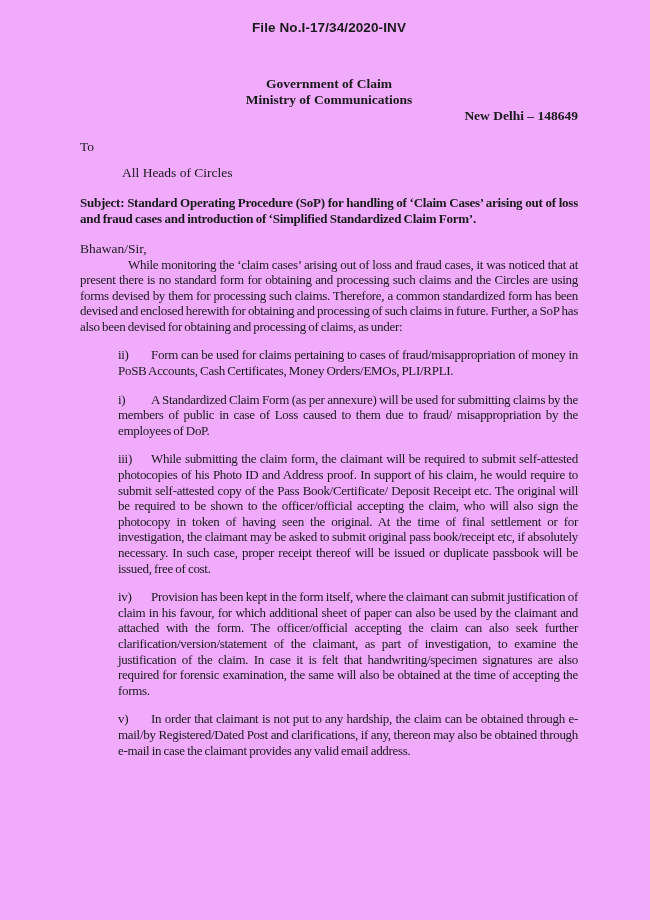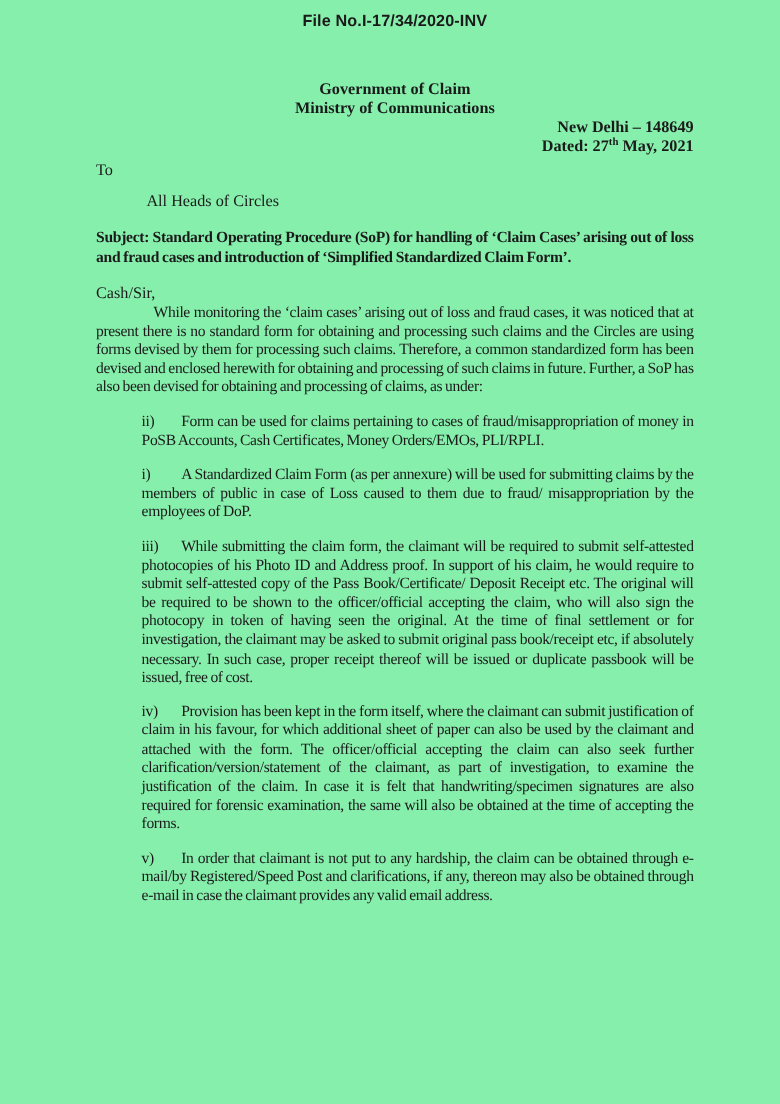--- a/index.html
+++ b/index.html
@@ -1,24 +1,24 @@
 <!DOCTYPE html>
 <html lang="en"><head>
 <meta charset="utf-8">
 <style>
   html, body { margin: 0; padding: 0; background: #ffffff; }
 
   .page {
     width: 650px;
     height: 920px;
-    background: #86efac;
+    background: #f0abfc;
     color: #1a1a1a;
     font-family: "Liberation Serif", "DejaVu Serif", serif;
     box-sizing: border-box;
-    padding: 10px 72px 0 80px;
+    padding: 20px 72px 0 80px;
     overflow: hidden;
   }
 
   .file-no {
     font-family: "Liberation Sans", "DejaVu Sans", sans-serif;
     font-weight: bold;
     font-size: 13.5px;
     line-height: 16px;
     text-align: center;
     letter-spacing: 0.1px;
@@ -36,21 +36,21 @@
 
   .address-line {
     text-align: right;
     font-weight: bold;
     font-size: 13.5px;
     line-height: 15.5px;
   }
 
   .date-sup { font-size: 9px; line-height: 0; }
 
-  .to-label { margin-top: 5px; font-size: 13.5px; line-height: 16px; }
+  .to-label { margin-top: 15px; font-size: 13.5px; line-height: 16px; }
 
   .recipient { margin-top: 10px; margin-left: 42px; font-size: 13.5px; line-height: 16px; }
 
   .subject {
     margin-top: 14px;
     font-weight: bold;
     font-size: 13px;
     line-height: 16px;
     text-align: justify;
     letter-spacing: -0.25px;
@@ -80,48 +80,45 @@
 
   <div class="file-no">File No.I-17/34/2020-INV</div>
 
   <div class="org-block">
     <div class="org-line">Government of Claim</div>
     <div class="org-line">Ministry of Communications</div>
   </div>
 
   <div class="address-block">
     <div class="address-line">New Delhi – 148649</div>
-    <div class="address-line">
-      <span>Dated: 27</span><sup class="date-sup">th</sup><span> May, 2021</span>
-    </div>
   </div>
 
   <div class="to-label">To</div>
 
   <div class="recipient">All Heads of Circles</div>
 
   <div class="subject">Subject: Standard Operating Procedure (SoP) for handling of ‘Claim Cases’ arising out of loss and fraud cases and introduction of ‘Simplified Standardized Claim Form’.</div>
 
-  <div class="salutation">Cash/Sir,</div>
+  <div class="salutation">Bhawan/Sir,</div>
 
   <div class="body-just intro">While monitoring the ‘claim cases’ arising out of loss and fraud cases, it was noticed that at present there is no standard form for obtaining and processing such claims and the Circles are using forms devised by them for processing such claims. Therefore, a common standardized form has been devised and enclosed herewith for obtaining and processing of such claims in future. Further, a SoP has also been devised for obtaining and processing of claims, as under:</div>
 
   <div class="body-just sop-item">
     <span class="sop-marker">ii)</span><span>Form can be used for claims pertaining to cases of fraud/misappropriation of money in PoSB Accounts, Cash Certificates, Money Orders/EMOs, PLI/RPLI.</span>
   </div>
 
   <div class="body-just sop-item">
     <span class="sop-marker">i)</span><span>A Standardized Claim Form (as per annexure) will be used for submitting claims by the members of public in case of Loss caused to them due to fraud/ misappropriation by the employees of DoP.</span>
   </div>
 
   <div class="body-just sop-item">
     <span class="sop-marker">iii)</span><span>While submitting the claim form, the claimant will be required to submit self-attested photocopies of his Photo ID and Address proof. In support of his claim, he would require to submit self-attested copy of the Pass Book/Certificate/ Deposit Receipt etc. The original will be required to be shown to the officer/official accepting the claim, who will also sign the photocopy in token of having seen the original. At the time of final settlement or for investigation, the claimant may be asked to submit original pass book/receipt etc, if absolutely necessary. In such case, proper receipt thereof will be issued or duplicate passbook will be issued, free of cost.</span>
   </div>
 
   <div class="body-just sop-item">
     <span class="sop-marker">iv)</span><span>Provision has been kept in the form itself, where the claimant can submit justification of claim in his favour, for which additional sheet of paper can also be used by the claimant and attached with the form. The officer/official accepting the claim can also seek further clarification/version/statement of the claimant, as part of investigation, to examine the justification of the claim. In case it is felt that handwriting/specimen signatures are also required for forensic examination, the same will also be obtained at the time of accepting the forms.</span>
   </div>
 
   <div class="body-just sop-item">
-    <span class="sop-marker">v)</span><span>In order that claimant is not put to any hardship, the claim can be obtained through e-mail/by Registered/Speed Post and clarifications, if any, thereon may also be obtained through e-mail in case the claimant provides any valid email address.</span>
+    <span class="sop-marker">v)</span><span>In order that claimant is not put to any hardship, the claim can be obtained through e-mail/by Registered/Dated Post and clarifications, if any, thereon may also be obtained through e-mail in case the claimant provides any valid email address.</span>
   </div>
 
 </div>
 
 </body></html>

